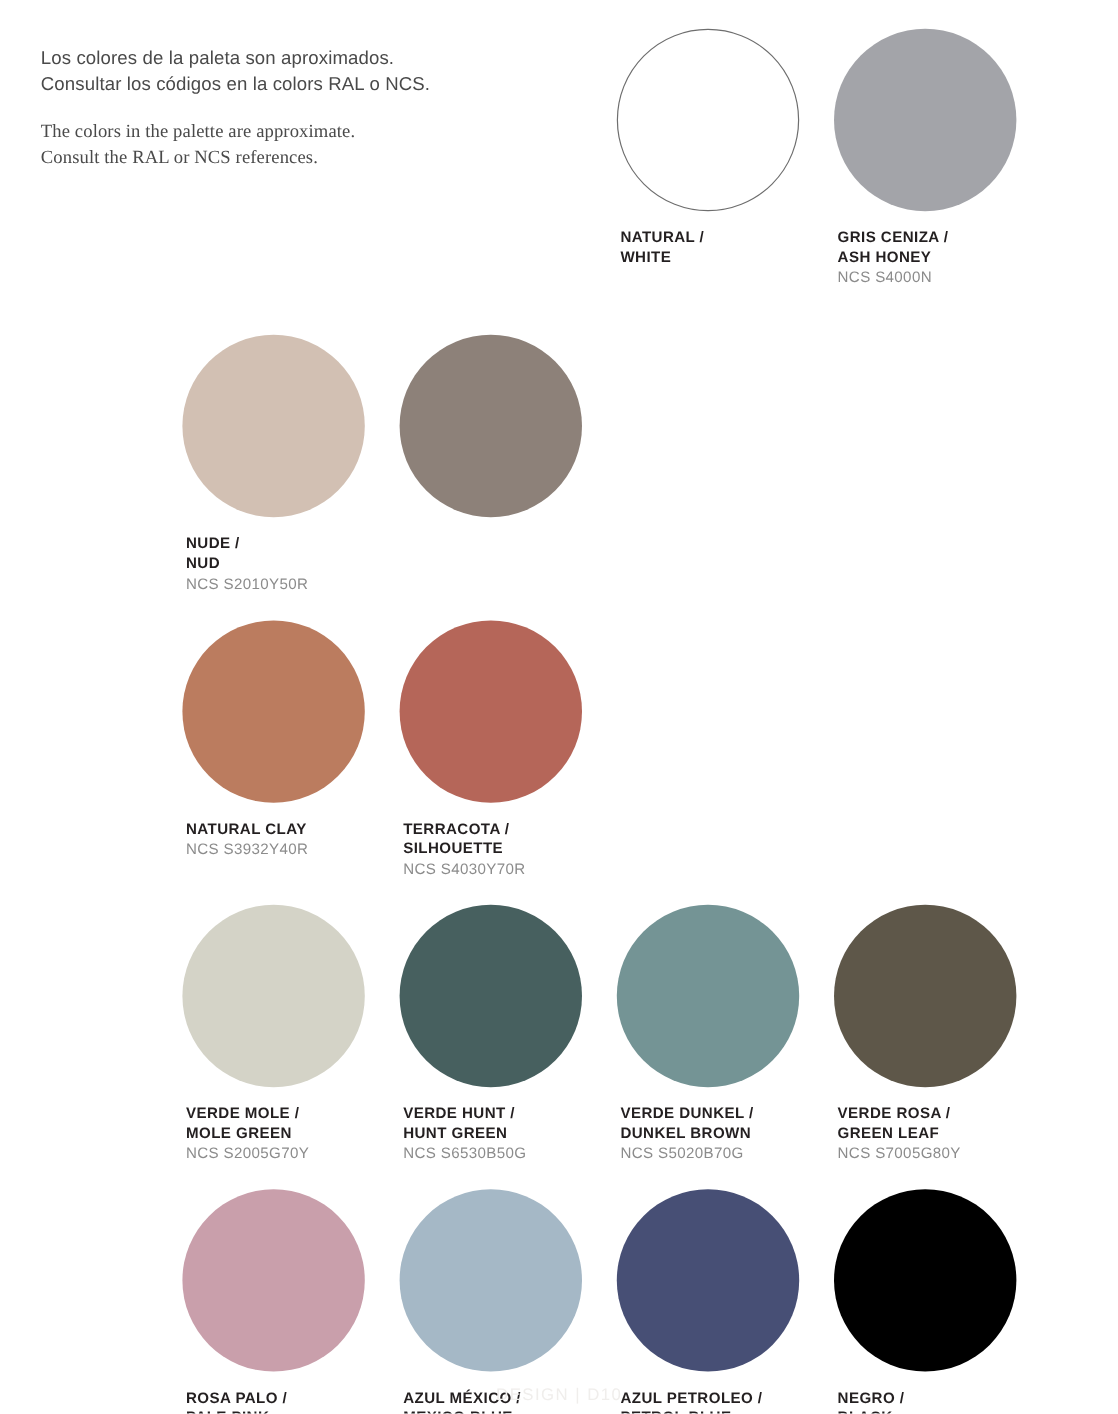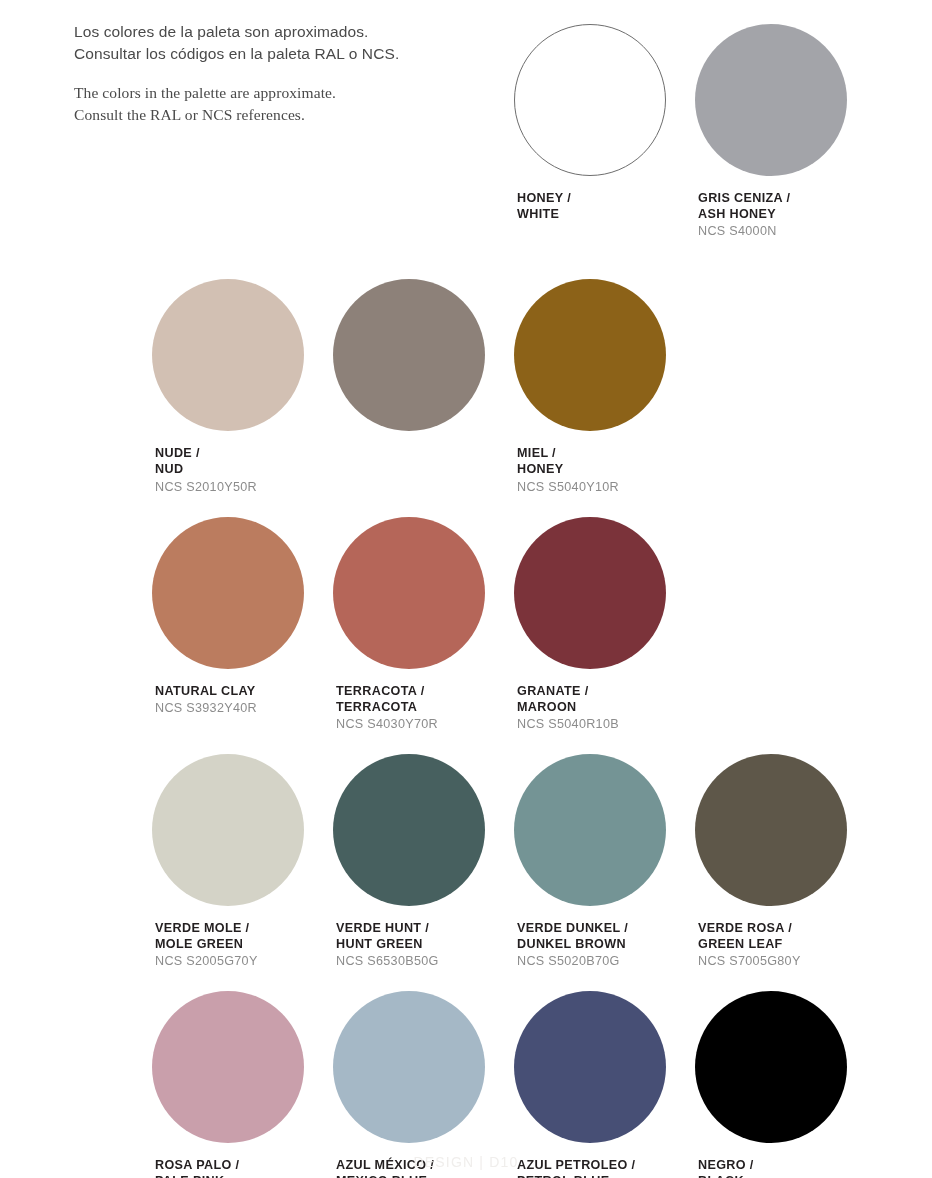--- a/index.html
+++ b/index.html
@@ -13,23 +13,22 @@
     height: 1178px;
     position: relative;
     font-family: "Liberation Sans", sans-serif;
     overflow: hidden;
   }
 
   
   .intro {
     position: absolute;
     left: 34px;
-    top: 21px;
+    top: 38px;
     width: 440px;
-    margin-left: 40px;
   }
   .intro p {
     margin: 0;
     font-size: 15.5px;
     line-height: 1.42;
     color: #4a4a4a;
     letter-spacing: 0.1px;
     font-weight: 400;
   }
   .intro .para-gap { margin-top: 17px; font-family: Liberation Serif, serif; }
@@ -100,36 +99,36 @@
     letter-spacing: 1.2px;
     color: #f0eeec;
   }
 </style>
 </head>
 <body>
 
 <div class="intro">
   <p>
     <span>Los colores de la paleta son aproximados.</span><br>
-    <span>Consultar los códigos en la paleta RAL o NCS.</span>
+    <span>Consultar los códigos en la colors RAL o NCS.</span>
   </p>
   <p class="para-gap">
     <span>The colors in the palette are approximate.</span><br>
     <span>Consult the RAL or NCS references.</span>
   </p>
 </div>
 
 <div class="palette" id="palette">
     <div class="row first-row">
       <div class="cell empty"></div>
       <div class="cell empty"></div>
       <div class="cell">
         <div class="dot outlined" style="background: rgb(255, 255, 255);"></div>
         <div class="labels">
-          <div class="name-line">HONEY /</div>
+          <div class="name-line">NATURAL /</div>
           <div class="name-line">WHITE</div>
         </div>
       </div>
       <div class="cell">
         <div class="dot" style="background: rgb(163, 164, 169);"></div>
         <div class="labels">
           <div class="name-line">GRIS CENIZA /</div>
           <div class="name-line">ASH HONEY</div>
           <div class="code-line">NCS S4000N</div>
         </div>
@@ -140,51 +139,35 @@
         <div class="dot" style="background: rgb(210, 192, 179);"></div>
         <div class="labels">
           <div class="name-line">NUDE /</div>
           <div class="name-line">NUD</div>
           <div class="code-line">NCS S2010Y50R</div>
         </div>
       </div>
       <div class="cell">
         <div class="dot" style="background: rgb(141, 129, 121);"></div>
       </div>
-      <div class="cell">
-        <div class="dot" style="background: rgb(140, 98, 24);"></div>
-        <div class="labels">
-          <div class="name-line">MIEL /</div>
-          <div class="name-line">HONEY</div>
-          <div class="code-line">NCS S5040Y10R</div>
-        </div>
-      </div>
     </div>
     <div class="row">
       <div class="cell">
         <div class="dot" style="background: rgb(187, 124, 95);"></div>
         <div class="labels">
           <div class="name-line">NATURAL CLAY</div>
           <div class="code-line">NCS S3932Y40R</div>
         </div>
       </div>
       <div class="cell">
         <div class="dot" style="background: rgb(181, 102, 89);"></div>
         <div class="labels">
           <div class="name-line">TERRACOTA /</div>
-          <div class="name-line">TERRACOTA</div>
+          <div class="name-line">SILHOUETTE</div>
           <div class="code-line">NCS S4030Y70R</div>
-        </div>
-      </div>
-      <div class="cell">
-        <div class="dot" style="background: rgb(123, 51, 58);"></div>
-        <div class="labels">
-          <div class="name-line">GRANATE /</div>
-          <div class="name-line">MAROON</div>
-          <div class="code-line">NCS S5040R10B</div>
         </div>
       </div>
     </div>
     <div class="row">
       <div class="cell">
         <div class="dot" style="background: rgb(212, 211, 199);"></div>
         <div class="labels">
           <div class="name-line">VERDE MOLE /</div>
           <div class="name-line">MOLE GREEN</div>
           <div class="code-line">NCS S2005G70Y</div>

